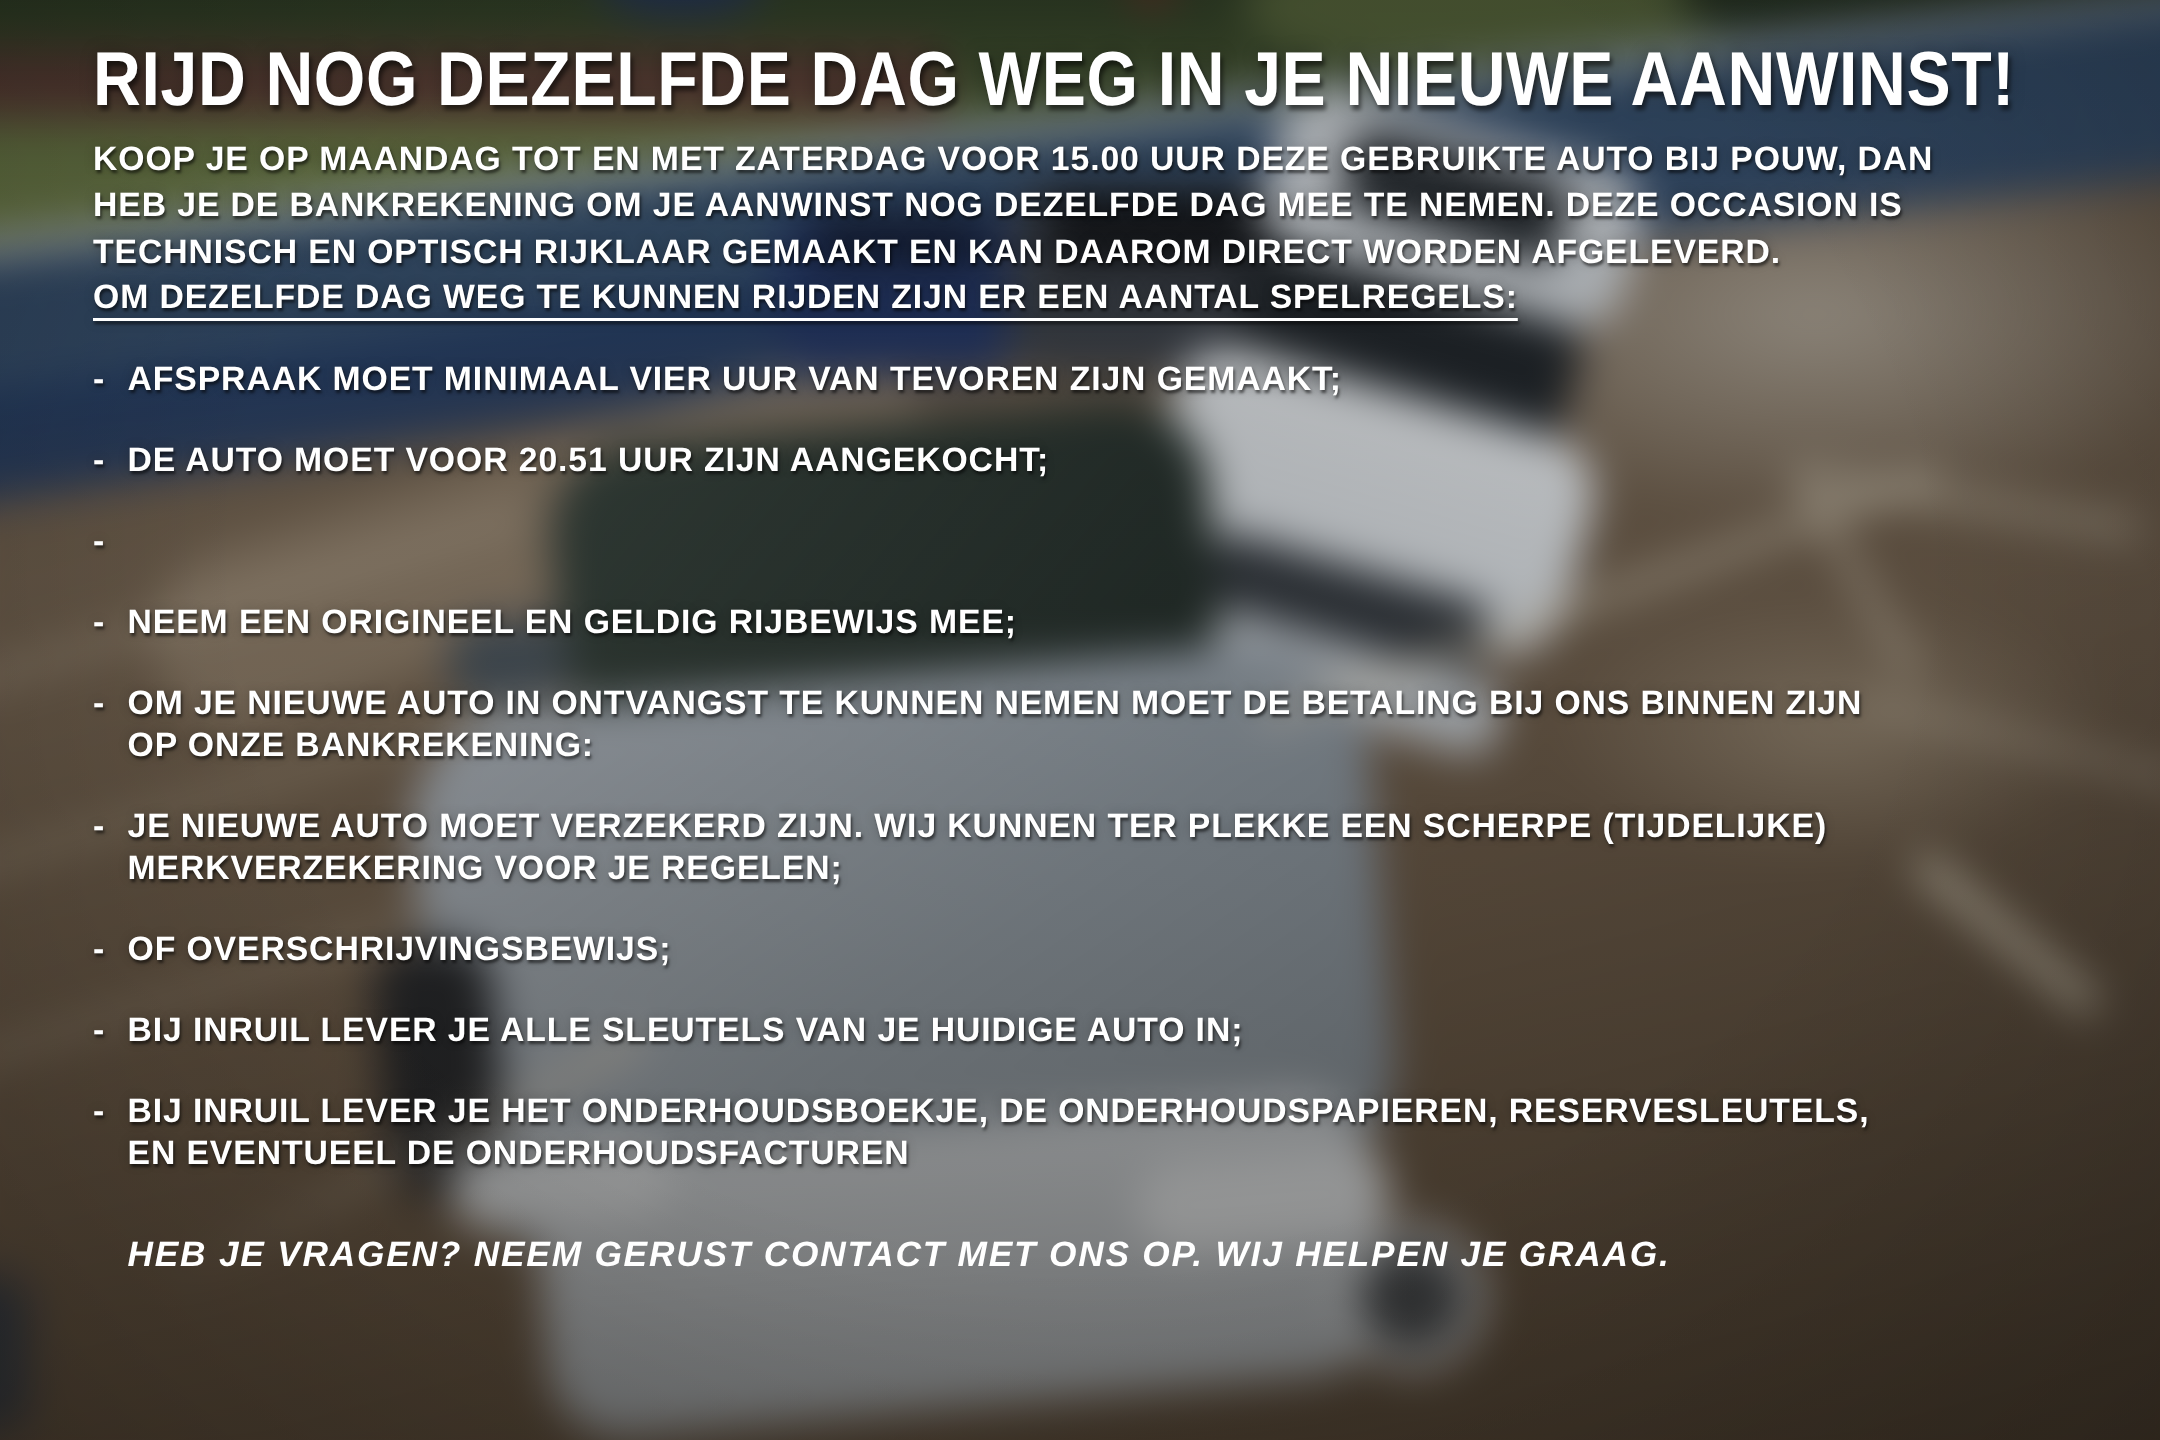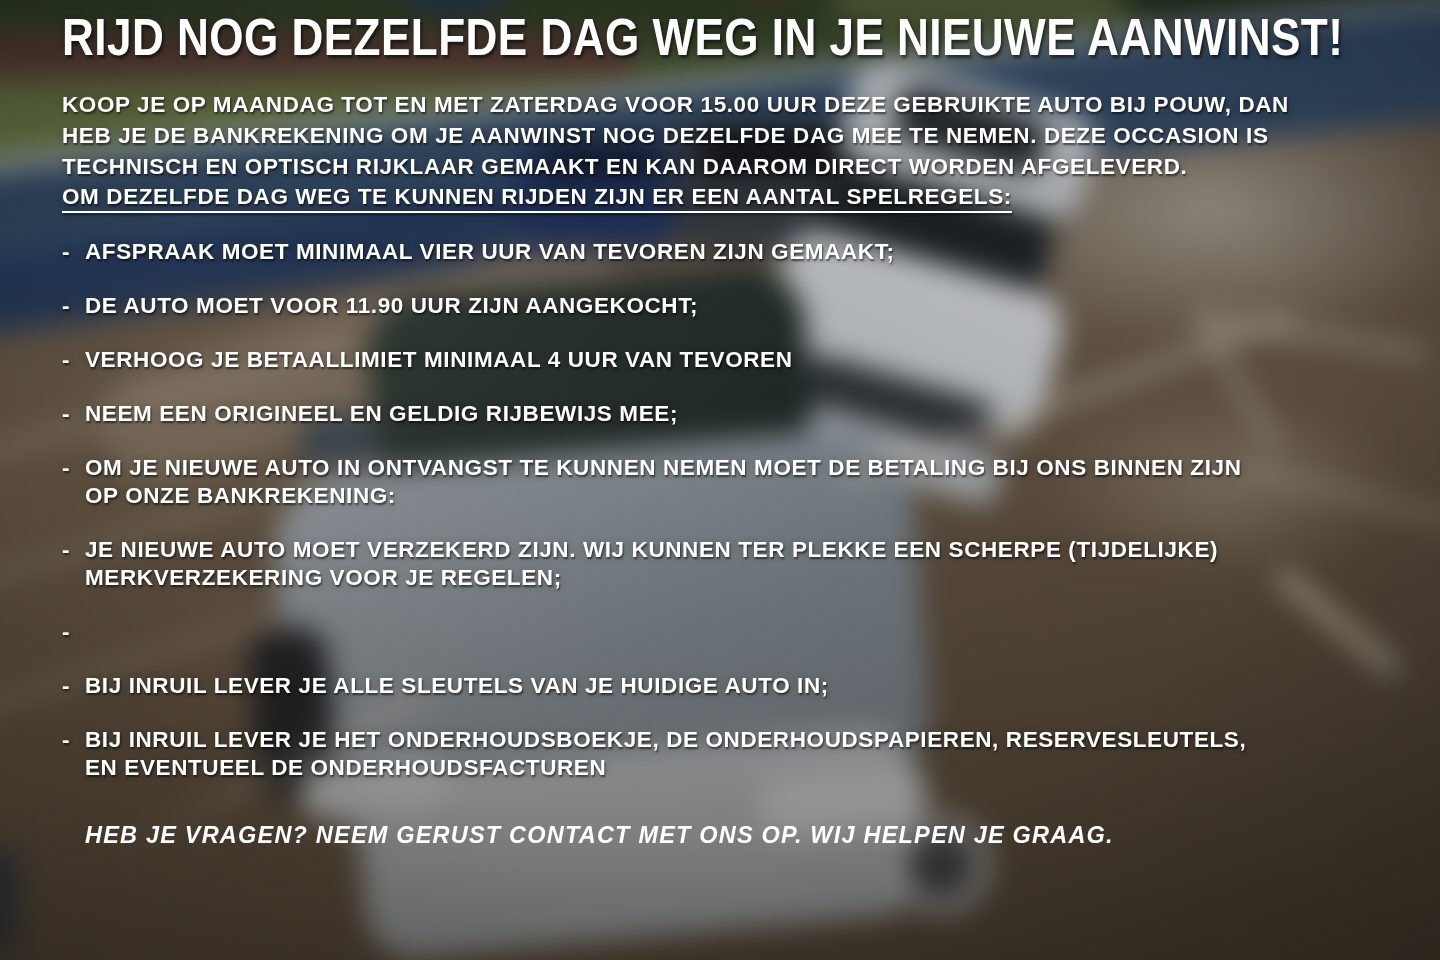--- a/index.html
+++ b/index.html
@@ -57,28 +57,28 @@
   .park-line-long{left:855px;top:425px;width:480px;height:9px;background:rgba(222,212,190,.8);border-radius:5px;transform:rotate(-20deg);}
   .park-bay-a{left:1225px;top:342px;width:235px;height:9px;background:rgba(222,212,190,.75);border-radius:5px;transform:rotate(9deg);transform-origin:0 0;}
   .park-bay-b{left:1225px;top:347px;width:9px;height:155px;background:rgba(222,212,190,.65);border-radius:5px;transform:rotate(-30deg);transform-origin:top center;}
   .park-bay-d{left:1268px;top:520px;width:225px;height:9px;background:rgba(222,212,190,.55);border-radius:5px;transform:rotate(14deg);}
   .park-line-br{left:1290px;top:645px;width:155px;height:16px;background:rgba(225,215,193,.85);border-radius:8px;transform:rotate(40deg);}
   .park-line-bl{left:110px;top:800px;width:370px;height:12px;background:linear-gradient(to right,rgba(210,198,176,0),rgba(215,205,185,.8));border-radius:6px;transform:rotate(-27deg);}
   
   .photo-darken{position:absolute;inset:0;background:linear-gradient(to bottom,rgba(8,10,14,.28),rgba(8,10,14,.22) 40%,rgba(25,18,10,.42));}
   .vignette{position:absolute;inset:0;background:radial-gradient(ellipse at 50% 40%,rgba(0,0,0,0) 55%,rgba(0,0,0,.22));}
   
-  .overlay{position:absolute;inset:0;padding:9px 62px 0 62px;color:#ffffff;}
+  .overlay{position:absolute;inset:0;padding:24px 62px 0 62px;color:#ffffff;}
   .title{
     margin:0;font-weight:700;font-size:51px;line-height:58px;letter-spacing:.5px;white-space:nowrap;
     transform:scaleX(.865);transform-origin:left center;
     text-shadow:2px 3px 3px rgba(0,0,0,.5),0 0 12px rgba(0,0,0,.25);
   }
   .body-text{font-weight:700;font-size:22.5px;letter-spacing:.6px;text-shadow:1px 2px 2px rgba(0,0,0,.55),0 0 8px rgba(0,0,0,.2);}
-  .intro{margin-top:22px;line-height:31px;}
+  .intro{margin-top:8px;line-height:31px;}
   .intro .line{white-space:nowrap;}
   .rules-heading-wrap{line-height:30px;}
   .rules-heading{
     display:inline-block;white-space:nowrap;
     text-decoration:underline;text-decoration-thickness:2px;text-underline-offset:7px;
   }
   .rules{margin-top:26px;}
   .rule{display:flex;margin-bottom:26px;line-height:28px;}
   .rule .dash{width:23px;flex:0 0 auto;}
   .rule .line{white-space:nowrap;}
@@ -158,28 +158,25 @@
   <div class="rules body-text">
     <div class="rule">
       <span class="dash">-</span>
       <div>
         <div class="line">AFSPRAAK MOET MINIMAAL VIER UUR VAN TEVOREN ZIJN GEMAAKT;</div>
       </div>
     </div>
     <div class="rule">
       <span class="dash">-</span>
       <div>
-        <div class="line">DE AUTO MOET VOOR 11.90 UUR ZIJN AANGEKOCHT;</div>
-      </div>
-    </div>
-    <div class="rule">
-      <span class="dash">-</span>
-      <div>
-        <div class="line">VERHOOG JE BETAALLIMIET MINIMAAL 4 UUR VAN TEVOREN</div>
-      </div>
+        <div class="line">DE AUTO MOET VOOR 20.51 UUR ZIJN AANGEKOCHT;</div>
+      </div>
+    </div>
+    <div class="rule">
+      <span class="dash">-</span>
     </div>
     <div class="rule">
       <span class="dash">-</span>
       <div>
         <div class="line">NEEM EEN ORIGINEEL EN GELDIG RIJBEWIJS MEE;</div>
       </div>
     </div>
     <div class="rule">
       <span class="dash">-</span>
       <div>
@@ -190,20 +187,21 @@
     <div class="rule">
       <span class="dash">-</span>
       <div>
         <div class="line">JE NIEUWE AUTO MOET VERZEKERD ZIJN. WIJ KUNNEN TER PLEKKE EEN SCHERPE (TIJDELIJKE)</div>
         <div class="line">MERKVERZEKERING VOOR JE REGELEN;</div>
       </div>
     </div>
     <div class="rule">
       <span class="dash">-</span>
       <div>
+        <div class="line">OF OVERSCHRIJVINGSBEWIJS;</div>
       </div>
     </div>
     <div class="rule">
       <span class="dash">-</span>
       <div>
         <div class="line">BIJ INRUIL LEVER JE ALLE SLEUTELS VAN JE HUIDIGE AUTO IN;</div>
       </div>
     </div>
     <div class="rule">
       <span class="dash">-</span>

